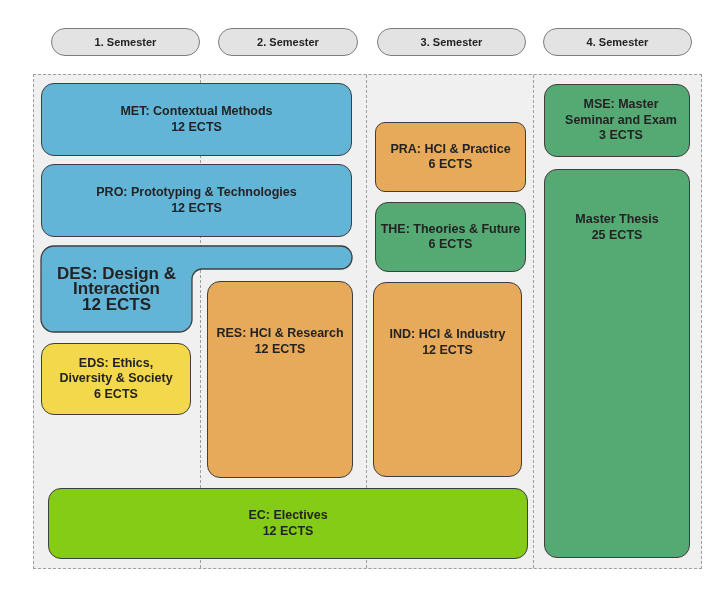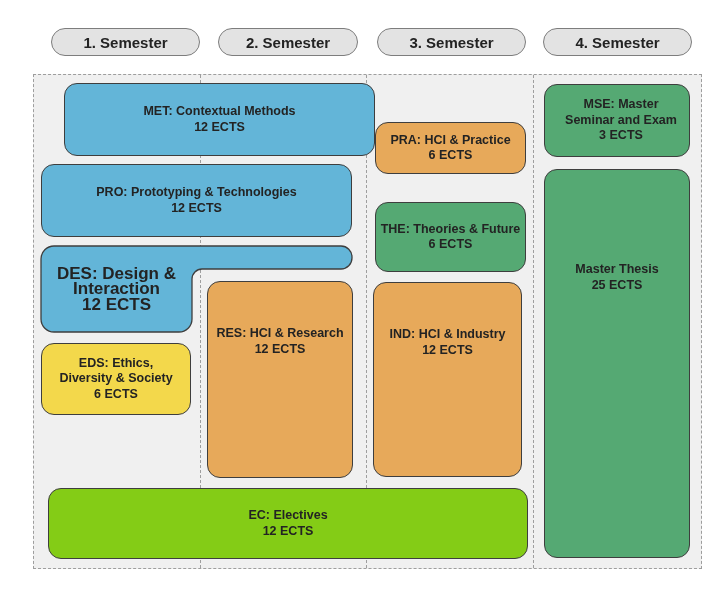--- a/index.html
+++ b/index.html
@@ -5,50 +5,50 @@
   html,body{margin:0;padding:0;background:#ffffff;}
   .stage{
     position:relative;width:728px;height:593px;background:#ffffff;
     font-family:"Liberation Sans","DejaVu Sans",sans-serif;
     color:#232323;overflow:hidden;
   }
   .pill{
     position:absolute;top:28px;height:28px;box-sizing:border-box;
     border:1.2px solid #7d7d7d;border-radius:14px;
     display:flex;align-items:center;justify-content:center;
-    font-size:15px;font-weight:600;z-index:1;
+    font-size:11px;font-weight:600;z-index:1;
   }
   .pill-1{left:51px;width:149px;}
   .pill-2{left:218px;width:140px;}
   .pill-3{left:377px;width:149px;}
   .pill-4{left:543px;width:149px;}
   .board{
     position:absolute;left:33px;top:74px;width:669px;height:495px;
     box-sizing:border-box;border:1.6px dashed #9e9e9e;
   }
   .sep{position:absolute;top:0;bottom:0;width:0;border-left:1.6px dashed #9e9e9e;z-index:1;}
   .sep-1{left:166px;}
   .sep-2{left:332px;}
   .sep-3{left:499px;}
   .module{
     position:absolute;box-sizing:border-box;z-index:2;
     border:1.3px solid #3e3e3e;border-radius:13px;
     display:flex;flex-direction:column;justify-content:center;align-items:center;
     text-align:center;font-size:12.5px;font-weight:600;line-height:15.5px;
   }
   .module .ln{display:block;white-space:nowrap;}
-  .m-met{left:7px;top:8px;width:311px;height:73px;margin-left:23px;}
+  .m-met{left:7px;top:8px;width:311px;height:73px;}
   .m-pro{left:7px;top:89px;width:311px;height:73px;}
   .m-eds{left:7px;top:268px;width:150px;height:72px;}
   .m-res{left:173px;top:206px;width:146px;height:197px;justify-content:flex-start;padding-top:44px;}
-  .m-pra{left:341px;top:47px;width:151px;height:52px;}
+  .m-pra{left:341px;top:47px;width:151px;height:70px;border-radius:10px;}
   .m-the{left:341px;top:127px;width:151px;height:70px;}
   .m-ind{left:339px;top:207px;width:149px;height:195px;justify-content:flex-start;padding-top:44px;}
   .m-mse{left:510px;top:9px;width:146px;height:73px;}
-  .m-thesis{left:510px;top:94px;width:146px;height:389px;justify-content:flex-start;padding-top:92px;}
+  .m-thesis{left:510px;top:94px;width:146px;height:389px;justify-content:flex-start;padding-top:42px;}
   .m-ec{left:14px;top:413px;width:480px;height:71px;}
   .des-shape{position:absolute;left:7px;top:171px;z-index:2;overflow:visible;}
   .des-text{
     position:absolute;left:7px;top:171px;width:151px;height:86px;z-index:3;
     display:flex;flex-direction:column;justify-content:center;align-items:center;
     text-align:center;font-size:17px;font-weight:600;line-height:15.5px;
   }
 </style>
 </head>
 <body>

